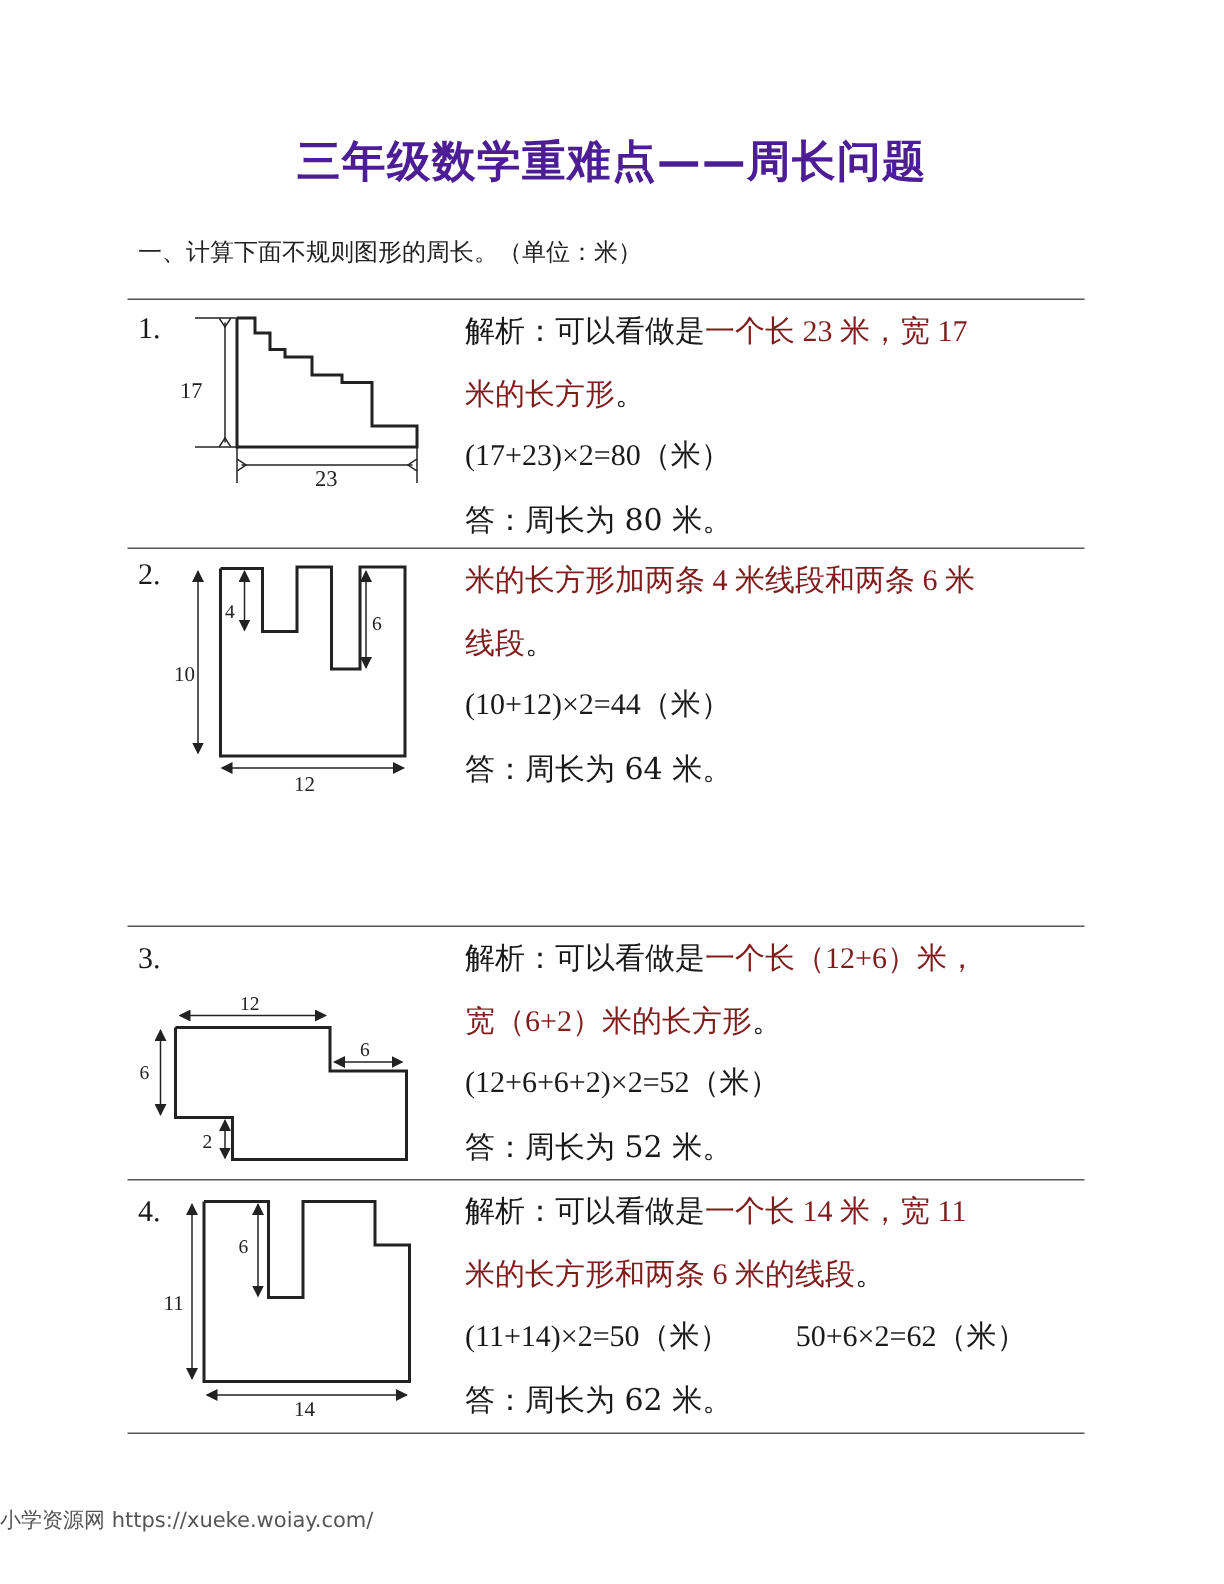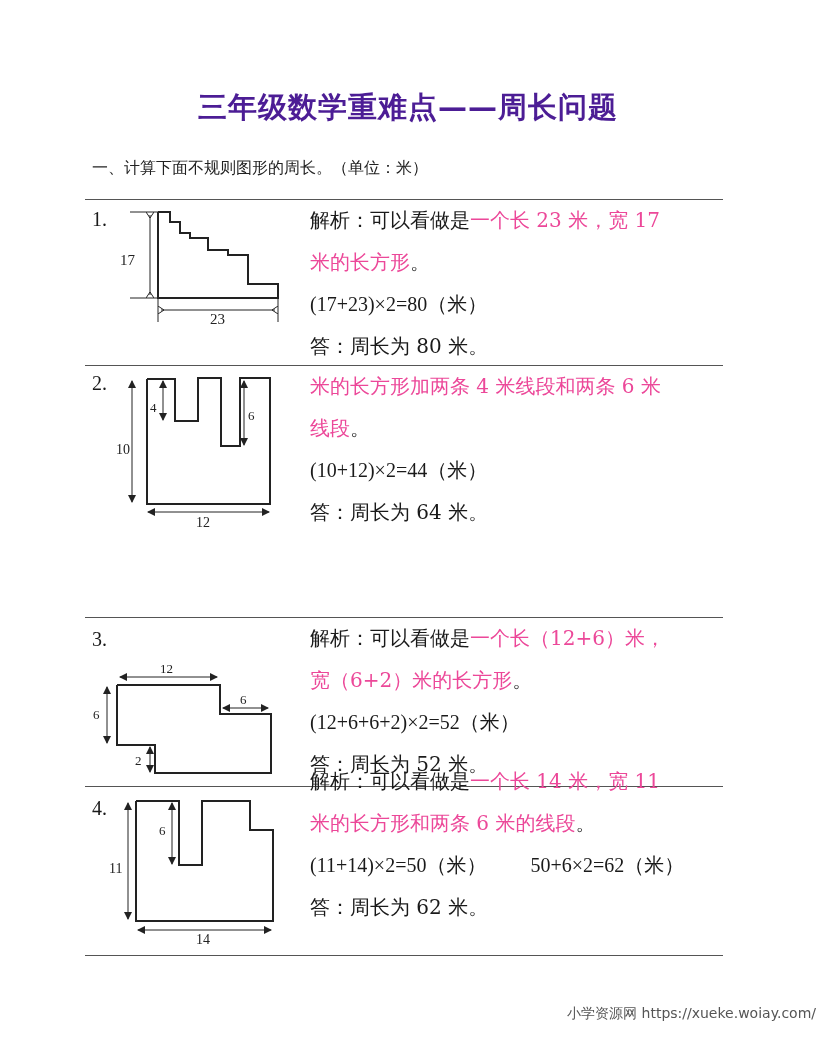--- a/index.html
+++ b/index.html
@@ -7,23 +7,23 @@
          font-family: "DejaVu Serif", "Liberation Serif", serif; color: #1a1a1a; }
   .title { position: absolute; left: 0; width: 816px; top: 88px; text-align: center;
            font-family: "DejaVu Sans", "Liberation Sans", sans-serif; font-weight: bold;
            font-size: 29px; color: #4c1d95; letter-spacing: 1px; }
   .section { position: absolute; left: 92px; top: 158px; font-size: 16px; color: #222; }
   .hline { position: absolute; left: 85px; width: 638px; height: 0; border-top: 1.5px solid #555; }
   .num { position: absolute; left: 92px; font-size: 20px; font-family: "Liberation Serif", serif; }
   .fig { position: absolute; }
   .expl { position: absolute; left: 310px; width: 420px; font-size: 20px; line-height: 42px; }
   .expl .line { white-space: nowrap; height: 42px; }
-  .blue { color: #ec4899; }
+  .blue { color: #7f1d1d; font-family: Liberation Serif, serif; }
   .formula { font-family: "Liberation Serif", serif; }
-  .footer { position: absolute; left: 0; width: 816px; top: 1005px; text-align: right;
+  .footer { position: absolute; left: 0; width: 816px; top: 1005px; text-align: left;
             font-family: "DejaVu Sans", "Liberation Sans", sans-serif; font-size: 14px; color: #555; }
   svg text { font-family: "Liberation Serif", serif; fill: #222; }
 </style>
 </head>
 <body>
 
 <div class="title">三年级数学重难点——周长问题</div>
 <div class="section">一、计算下面不规则图形的周长。（单位：米）</div>
 
 <div class="hline" style="top:199px"></div>
@@ -100,20 +100,20 @@
 <div class="num" style="top:797px">4.</div>
 <svg class="fig" style="left:105px;top:795px" width="190" height="160">
   <polyline points="31,6 31,126 168,126 168,35 145,35 145,6 97,6 97,70 74,70 74,6 31,6" fill="none" stroke="#222" stroke-width="2"></polyline>
   <line x1="23" y1="8" x2="23" y2="124" stroke="#222" stroke-width="1" marker-start="url(#fa)" marker-end="url(#fa)"></line>
   <text x="4" y="78" font-size="14">11</text>
   <line x1="33" y1="135" x2="166" y2="135" stroke="#222" stroke-width="1" marker-start="url(#fa)" marker-end="url(#fa)"></line>
   <text x="91" y="149" font-size="14">14</text>
   <line x1="67" y1="8" x2="67" y2="69" stroke="#222" stroke-width="1" marker-start="url(#fa)" marker-end="url(#fa)"></line>
   <text x="54" y="40" font-size="13">6</text>
 </svg>
-<div class="expl" style="top:760px">
+<div class="expl" style="top:786px">
   <div class="line"><span>解析：可以看做是</span><span class="blue">一个长 14 米，宽 11</span></div>
   <div class="line"><span class="blue">米的长方形和两条 6 米的线段</span><span>。</span></div>
   <div class="line formula"><span>(11+14)×2=50（米）</span><span style="display:inline-block;width:44px"></span><span>50+6×2=62（米）</span></div>
   <div class="line">答：周长为 62 米。</div>
 </div>
 
 <div class="footer">小学资源网 https://xueke.woiay.com/</div>
 
 </body></html>

